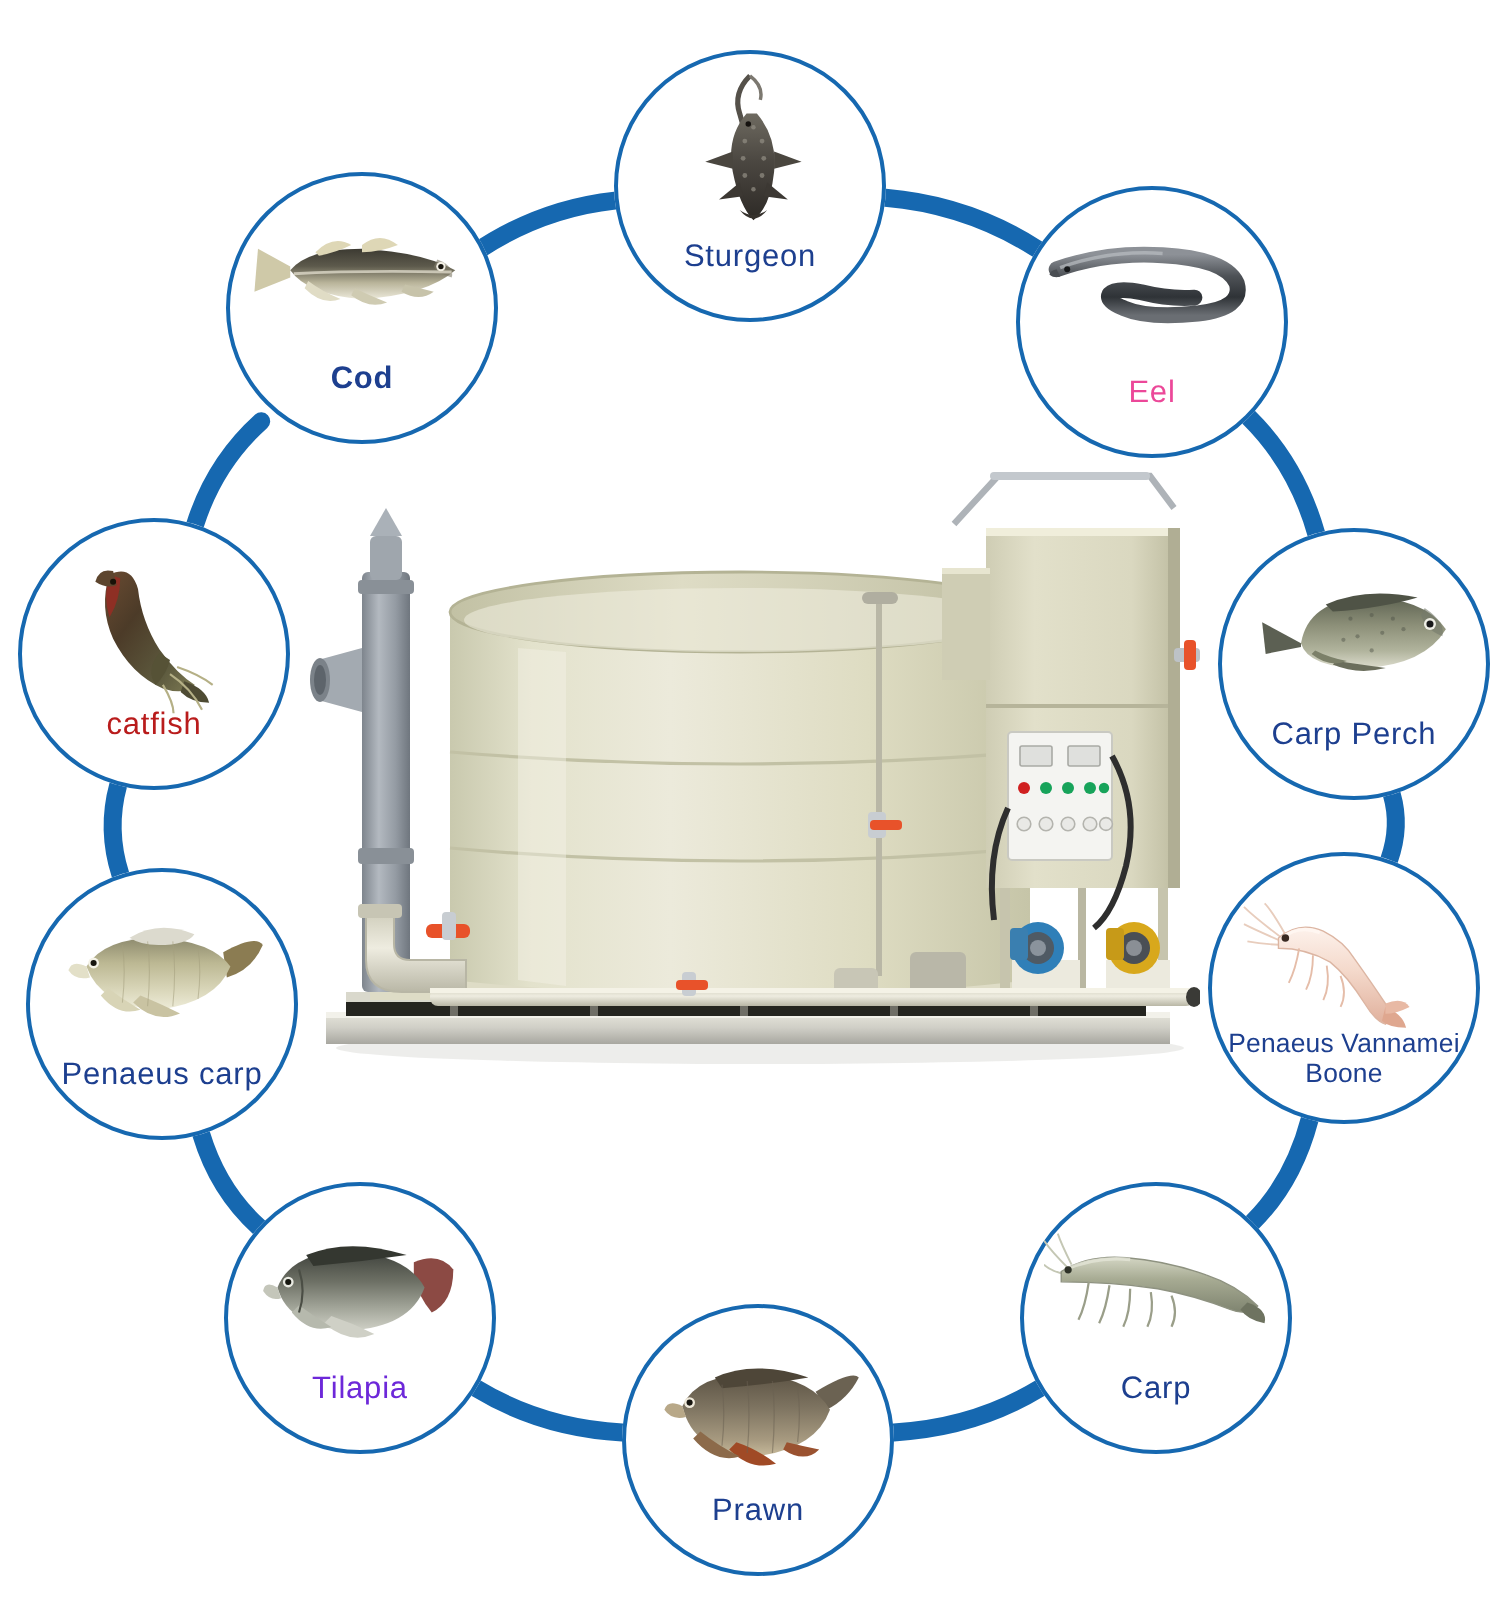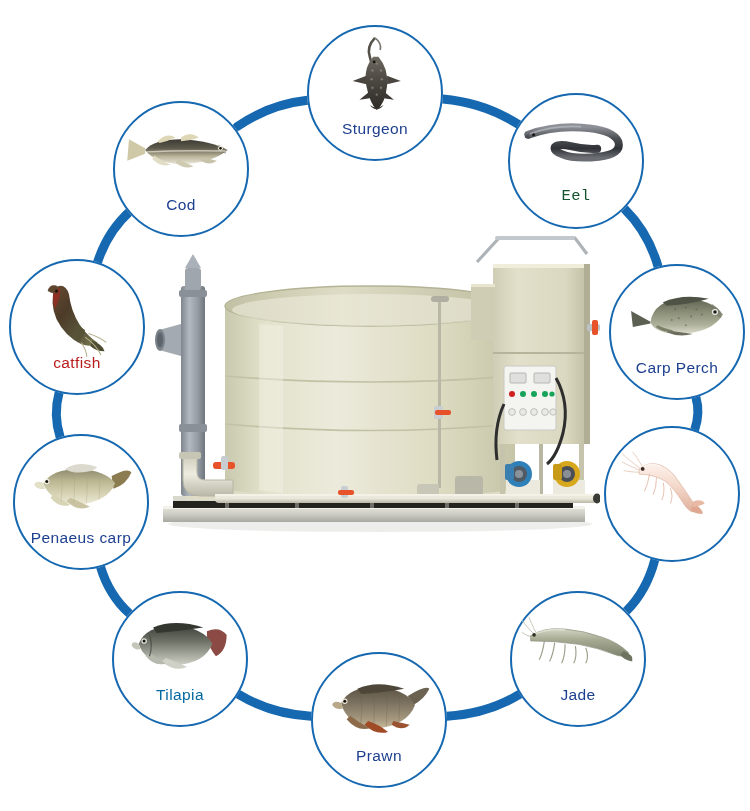--- a/index.html
+++ b/index.html
@@ -284,21 +284,21 @@
                 <stop offset="35%" stop-color="#4e5257"></stop>
       <stop offset="70%" stop-color="#2f3337"></stop>
                 <stop offset="100%" stop-color="#6a6e73"></stop>
               </linearGradient>
             </defs>
     <path d="M6 20 Q34 10 66 12 Q102 14 108 28 Q112 42 86 45 Q58 48 44 42 Q34 38 36 34 Q40 30 54 33 Q70 37 84 36" stroke="url(#eelg)" stroke-width="9" fill="none" stroke-linecap="round" stroke-linejoin="round"></path>
     <path d="M8 19 Q36 9 66 11" stroke="#b9bdc2" stroke-width="2" fill="none" opacity="0.7"></path>
     <path d="M6 20 Q2 21 2 23 Q4 25 8 24 Z" fill="#4a4e53"></path>
     <circle cx="12" cy="20" r="1.7" fill="#16181a"></circle>
   </svg></div>
-        <div class="node-label" style="color: #14532d; top: 95px; font-family: Liberation Mono, monospace;">Eel</div>
+        <div class="node-label" style="color: #ec4899; top: 95px;">Eel</div>
       </div>
       <div class="node" style="left: 609px; top: 264px; width: 136px; height: 136px;">
         <div class="node-ring" style="border-color: rgb(22, 104, 176);"></div>
         <div class="node-art" style="top: 24px;"><svg viewBox="0 0 120 62" width="106" height="55">
     <defs>
               <linearGradient id="jpg" x1="0" y1="0" x2="0" y2="1">
       <stop offset="0%" stop-color="#5e6352"></stop>
                 <stop offset="40%" stop-color="#8d9079"></stop>
       <stop offset="75%" stop-color="#b0b39c"></stop>
                 <stop offset="100%" stop-color="#dcdccd"></stop>
@@ -346,20 +346,21 @@
     <g stroke="#e5bda9" stroke-width="1.1" fill="none">
       <path d="M34 28 Q32 40 28 48"></path>
               <path d="M42 32 Q42 44 38 52"></path>
       <path d="M50 38 Q52 50 48 58"></path>
               <path d="M58 44 Q62 54 58 62"></path>
     </g>
     <path d="M84 62 Q94 66 96 74 Q86 74 82 70 Z" fill="#dfa78f"></path>
     <path d="M84 60 Q94 56 98 62 Q90 66 84 66 Z" fill="#e8b9a4"></path>
     <circle cx="26" cy="22" r="2.2" fill="#3a2a22"></circle>
   </svg></div>
+        <div class="node-label small two-line" style="color: rgb(29, 63, 143); top: 88px;">Penaeus Vannamei Boone</div>
       </div>
       <div class="node" style="left: 510px; top: 591px; width: 136px; height: 136px;">
         <div class="node-ring" style="border-color: rgb(22, 104, 176);"></div>
         <div class="node-art" style="top: 24px;"><svg viewBox="0 0 130 66" width="112" height="57">
     <defs>
               <linearGradient id="pwg" x1="0" y1="0" x2="0" y2="1">
       <stop offset="0%" stop-color="#d4d6c4"></stop>
                 <stop offset="40%" stop-color="#a7ab93"></stop>
       <stop offset="100%" stop-color="#7f8470"></stop>
               </linearGradient>
@@ -374,21 +375,21 @@
     <g stroke="#9a9e89" stroke-width="1.3" fill="none">
       <path d="M26 30 Q24 44 20 52"></path>
               <path d="M38 32 Q36 46 32 54"></path>
       <path d="M50 34 Q50 48 46 56"></path>
               <path d="M62 36 Q64 48 60 56"></path>
       <path d="M74 38 Q78 48 74 56"></path>
     </g>
     <path d="M118 42 Q130 46 128 54 Q118 52 114 46 Z" fill="#6e7360"></path>
     <circle cx="14" cy="23" r="2.1" fill="#2e3228"></circle>
   </svg></div>
-        <div class="node-label" style="color: rgb(29, 63, 143); top: 95px;">Jade</div>
+        <div class="node-label" style="color: rgb(29, 63, 143); top: 95px;">Carp</div>
       </div>
       <div class="node" style="left: 311px; top: 652px; width: 136px; height: 136px;">
         <div class="node-ring" style="border-color: rgb(22, 104, 176);"></div>
         <div class="node-art" style="top: 24px;"><svg viewBox="0 0 120 72" width="108" height="65">
     <defs>
               <linearGradient id="cpg" x1="0" y1="0" x2="0" y2="1">
       <stop offset="0%" stop-color="#5c5344"></stop>
                 <stop offset="40%" stop-color="#7d7360"></stop>
       <stop offset="80%" stop-color="#a79a80"></stop>
                 <stop offset="100%" stop-color="#c8bb9c"></stop>
@@ -426,21 +427,21 @@
     <path d="M90 18 Q104 12 112 22 Q112 40 100 46 Q92 36 90 26 Z" fill="#8c4a44"></path>
     <path d="M14 32 Q22 12 54 12 Q86 14 96 32 Q88 54 54 56 Q20 54 14 32 Z" fill="url(#tpg)"></path>
     <path d="M30 14 Q54 4 86 14 Q60 18 34 20 Z" fill="#343730"></path>
     <path d="M40 52 Q54 64 68 58 Q56 52 44 48 Z" fill="#cfd0c6"></path>
     <path d="M22 46 Q32 58 44 54 Q34 48 26 42 Z" fill="#b6b9ad"></path>
     <path d="M14 32 Q7 28 6 34 Q10 40 16 38 Z" fill="#c4c6ba"></path>
     <circle cx="20" cy="29" r="3" fill="#e9eae2"></circle>
             <circle cx="20" cy="29" r="1.7" fill="#15160f"></circle>
     <path d="M26 22 Q30 34 26 46" stroke="#4b4e45" stroke-width="1.2" fill="none"></path>
   </svg></div>
-        <div class="node-label" style="color: #0369a1; top: 95px;">Tilapia</div>
+        <div class="node-label" style="color: #6d28d9; top: 95px;">Tilapia</div>
       </div>
       <div class="node" style="left: 13px; top: 434px; width: 136px; height: 136px;">
         <div class="node-ring" style="border-color: rgb(22, 104, 176);"></div>
         <div class="node-art" style="top: 24px;"><svg viewBox="0 0 120 62" width="108" height="56">
     <defs>
               <linearGradient id="ccg" x1="0" y1="0" x2="0" y2="1">
       <stop offset="0%" stop-color="#8d8a6e"></stop>
                 <stop offset="35%" stop-color="#bcb893"></stop>
       <stop offset="72%" stop-color="#d9d6b9"></stop>
                 <stop offset="100%" stop-color="#eeecd9"></stop>
@@ -481,21 +482,21 @@
     <path d="M62 78 Q74 82 76 90 Q66 90 60 84 Z" fill="#4e4b33"></path>
     <g stroke="#b5b086" stroke-width="1.2" fill="none">
       <path d="M54 74 Q66 82 72 94"></path>
               <path d="M58 70 Q70 74 78 80"></path>
       <path d="M50 80 Q56 90 56 96"></path>
     </g>
     <circle cx="22" cy="22" r="1.7" fill="#181208"></circle>
   </svg></div>
         <div class="node-label" style="color: #b91c1c; top: 95px;">catfish</div>
       </div>
-      <div class="node" style="left: 113px; top: 101px; width: 136px; height: 136px;">
+      <div class="node" style="left: 113px; top: 86px; width: 136px; height: 136px; font-weight: bold;">
         <div class="node-ring" style="border-color: rgb(22, 104, 176);"></div>
         <div class="node-art" style="top: 24px;"><svg viewBox="0 0 124 58" width="112" height="52">
     <defs>
               <linearGradient id="cdg" x1="0" y1="0" x2="0" y2="1">
       <stop offset="0%" stop-color="#3c3a32"></stop>
                 <stop offset="35%" stop-color="#5d5a4c"></stop>
       <stop offset="68%" stop-color="#b9b49a"></stop>
                 <stop offset="100%" stop-color="#ebe8d9"></stop>
               </linearGradient>
             </defs>

